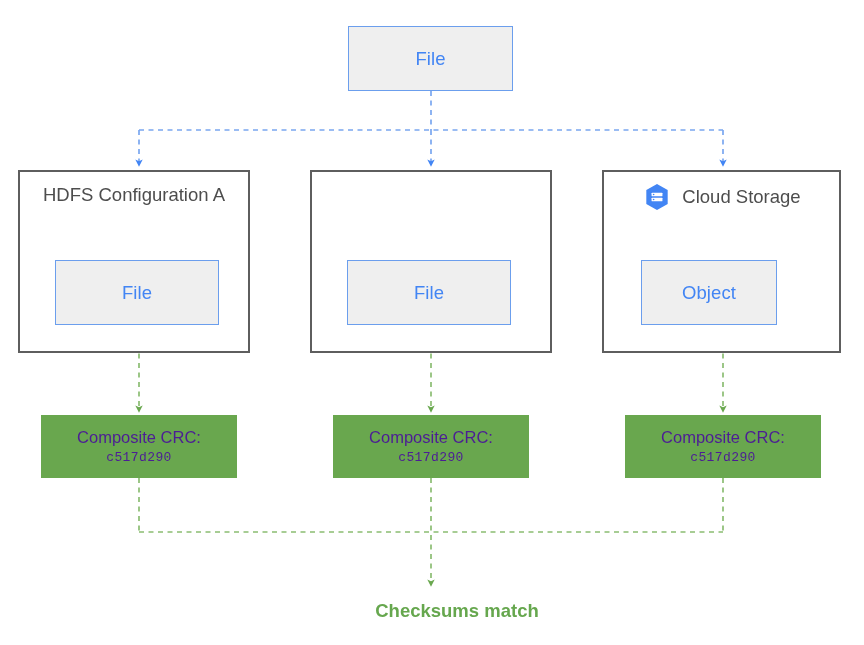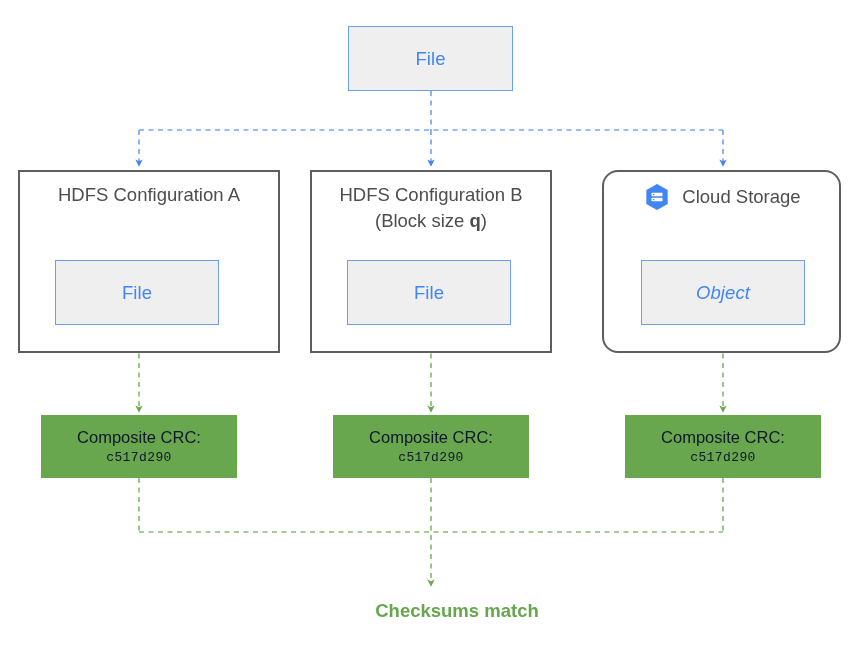--- a/index.html
+++ b/index.html
@@ -46,21 +46,21 @@
     display:flex;align-items:center;justify-content:center;gap:10px;
     color:#4d4d4d;font-size:18.5px;line-height:26px;
   }
   .gcs-icon{
     width:30px;height:30px;display:block;flex:0 0 auto;
   }
 
   
   .crcbox{
     background:#69a74e;
-    color:#0f172a;
+    color:#4c1d95;
     display:flex;flex-direction:column;align-items:center;justify-content:center;
     line-height:1.28;
   }
   .crcbox .crc-label{font-size:16.5px;}
   .crcbox .crc-value{
     font-family:"Liberation Mono", "DejaVu Sans Mono", monospace;
     font-size:13px;
     letter-spacing:.4px;
     margin-top:2px;
   }
@@ -113,51 +113,47 @@
       <path d="M723,478 L723,532"></path>
       <path d="M139,532 L723,532"></path>
       <path d="M431,478 L431,583" marker-end="url(#arrow-green)"></path>
     </g>
   </svg>
 
   <div class="abs filebox" style="left:348px;top:26px;width:165px;height:65px;">
     <span>File</span>
   </div>
 
-  <div class="abs container" style="left:18px;top:170px;width:262px;height:183px;">
+  <div class="abs container" style="left:18px;top:170px;width:232px;height:183px;">
     <div class="container-title">
       <span>HDFS Configuration A</span>
     </div>
     <div class="abs filebox" style="left:35px;top:88px;width:164px;height:65px;">
       <span>File</span>
     </div>
   </div>
 
   <div class="abs container" style="left:310px;top:170px;width:242px;height:183px;">
-    <div class="container-title">
-      <span>HDFS Configuration B</span>
-      <span class="sub"><span>(Block size </span><b>q</b><span>)</span></span>
-    </div>
     <div class="abs filebox" style="left:35px;top:88px;width:164px;height:65px;">
       <span>File</span>
     </div>
   </div>
 
-  <div class="abs container" style="left:602px;top:170px;width:239px;height:183px;border-radius:16px;">
+  <div class="abs container" style="left:602px;top:170px;width:239px;height:183px;">
     <div class="cs-header">
       <svg class="gcs-icon" viewBox="0 0 32 32" xmlns="http://www.w3.org/2000/svg">
         <path d="M16 2.2 L27.4 8.6 L27.4 23.4 L16 29.8 L4.6 23.4 L4.6 8.6 Z" fill="#4285f4"></path>
         <rect x="10.2" y="11.4" width="11.6" height="3.9" rx="0.7" fill="#ffffff"></rect>
         <rect x="10.2" y="16.7" width="11.6" height="3.9" rx="0.7" fill="#ffffff"></rect>
         <circle cx="12.4" cy="13.35" r="0.85" fill="#4285f4"></circle>
         <circle cx="12.4" cy="18.65" r="0.85" fill="#4285f4"></circle>
       </svg>
       <span>Cloud Storage</span>
     </div>
-    <div class="abs filebox" style="left:37px;top:88px;width:164px;height:65px;font-style:italic;">
+    <div class="abs filebox" style="left:37px;top:88px;width:136px;height:65px;">
       <span>Object</span>
     </div>
   </div>
 
   <div class="abs crcbox" style="left:41px;top:415px;width:196px;height:63px;">
     <span class="crc-label">Composite CRC:</span>
     <span class="crc-value">c517d290</span>
   </div>
 
   <div class="abs crcbox" style="left:333px;top:415px;width:196px;height:63px;">

